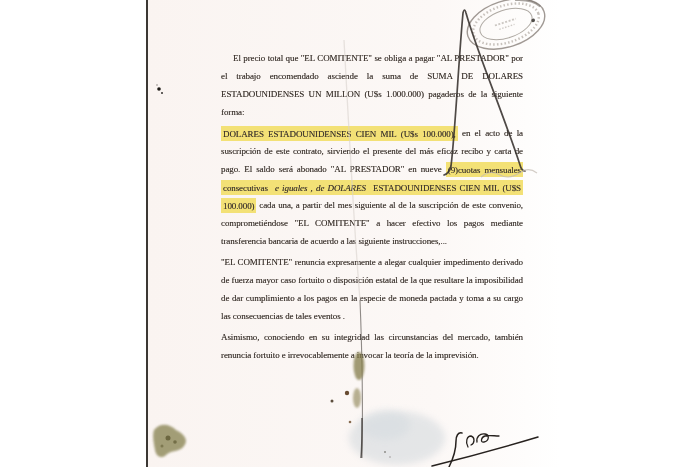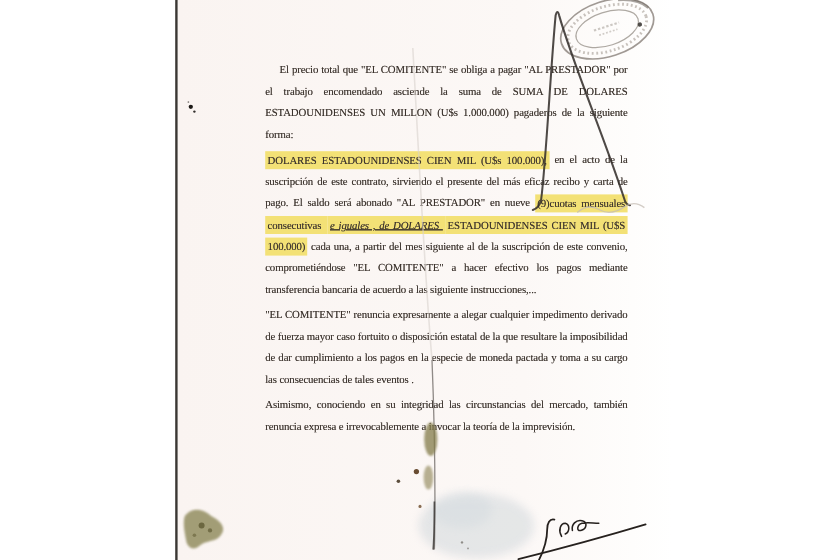--- a/index.html
+++ b/index.html
@@ -9,33 +9,33 @@
         border-left:2px solid #3b3733;
         background:linear-gradient(90deg,#faf4f1 0%,#fcf8f6 70%,#fefdfc 92%,#ffffff 100%);}
   .textblock{position:absolute;left:73px;top:49px;width:302px;
         font-size:9px;line-height:18px;color:#3a322c;text-align:justify;
         letter-spacing:-0.1px;
         text-shadow:0 0 0.5px rgba(58,50,44,0.55);}
   .para{margin:0 0 3px 0;}
   .para.indent{text-indent:12px;}
   .hl{background:#f3e176;padding:2.5px 2px;
       box-decoration-break:clone;margin-top:14px;-webkit-box-decoration-break:clone;}
-  .it{font-style:italic;text-decoration:underline;}
+  .it{font-style:italic;}
   .overlay{position:absolute;left:0;top:0;width:700px;height:467px;pointer-events:none;}
 </style>
 </head>
 <body>
 
 <div class="stage">
   <div class="page">
     <div class="textblock" id="paragraphs">
         <p class="para indent"><span>El precio total que "EL COMITENTE" se obliga a pagar "AL PRESTADOR" por el trabajo encomendado asciende la suma de SUMA DE DOLARES ESTADOUNIDENSES UN MILLON (U$s 1.000.000) pagaderos de la siguiente forma:</span></p>
         <p class="para"><span class="hl">DOLARES ESTADOUNIDENSES CIEN MIL (U$s 100.000),</span><span> en el acto de la suscripción de este contrato, sirviendo el presente del más eficaz recibo y carta de pago. El saldo será abonado "AL PRESTADOR" en nueve </span><span class="hl">(9)cuotas mensuales consecutivas </span><span class="hl it">e iguales , de DOLARES </span><span class="hl">ESTADOUNIDENSES CIEN MIL (U$S 100.000)</span><span> cada una, a partir del mes siguiente al de la suscripción de este convenio, comprometiéndose "EL COMITENTE" a hacer efectivo los pagos mediante transferencia bancaria de acuerdo a las siguiente instrucciones,...</span></p>
         <p class="para"><span>"EL COMITENTE" renuncia expresamente a alegar cualquier impedimento derivado de fuerza mayor caso fortuito o disposición estatal de la que resultare la imposibilidad de dar cumplimiento a los pagos en la especie de moneda pactada y toma a su cargo las consecuencias de tales eventos .</span></p>
-        <p class="para"><span>Asimismo, conociendo en su integridad las circunstancias del mercado, también renuncia expresa e irrevocablemente a invocar la teoría de la imprevisión.</span></p>
+        <p class="para"><span>Asimismo, conociendo en su integridad las circunstancias del mercado, también renuncia fortuito e irrevocablemente a invocar la teoría de la imprevisión.</span></p>
       </div>
   </div>
 
   <svg class="overlay" viewBox="0 0 700 467">
     <defs>
       <filter id="b1" x="-50%" y="-50%" width="200%" height="200%">
           <feGaussianBlur stdDeviation="1"></feGaussianBlur>
         </filter>
       <filter id="b3" x="-80%" y="-80%" width="260%" height="260%">
           <feGaussianBlur stdDeviation="3.5"></feGaussianBlur>

